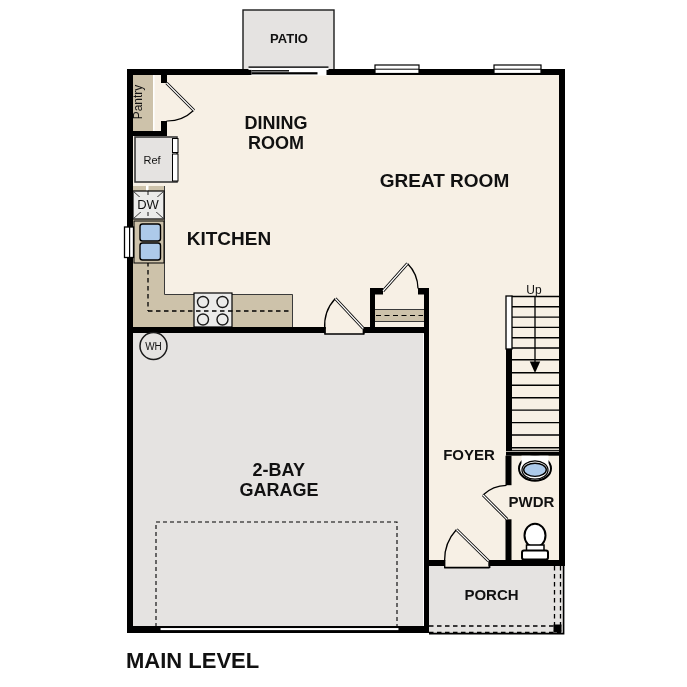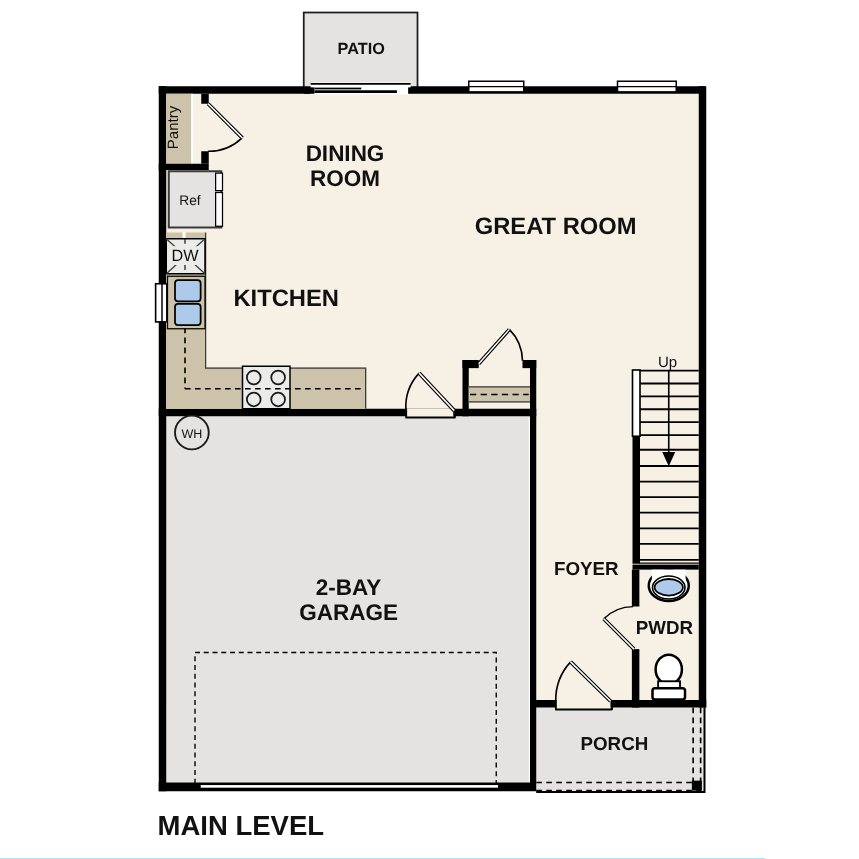--- a/index.html
+++ b/index.html
@@ -1,16 +1,16 @@
 <!DOCTYPE html>
 <html><head>
 <meta charset="utf-8">
 <style>
   html,body{margin:0;padding:0;background:#ffffff;}
-  .page{position:relative;width:612px;height:687px;background:#0ea5e9;overflow:hidden;}
+  .page{position:relative;width:612px;height:687px;background:#15803d;overflow:hidden;}
   svg text{font-family:"Liberation Sans",sans-serif;fill:#111111;}
 </style>
 </head>
 <body>
 <div class="page">
 <svg width="687" height="687" viewBox="0 0 687 687">
 
   <rect x="0" y="0" width="687" height="687" fill="#ffffff"></rect>
 
   <g>

